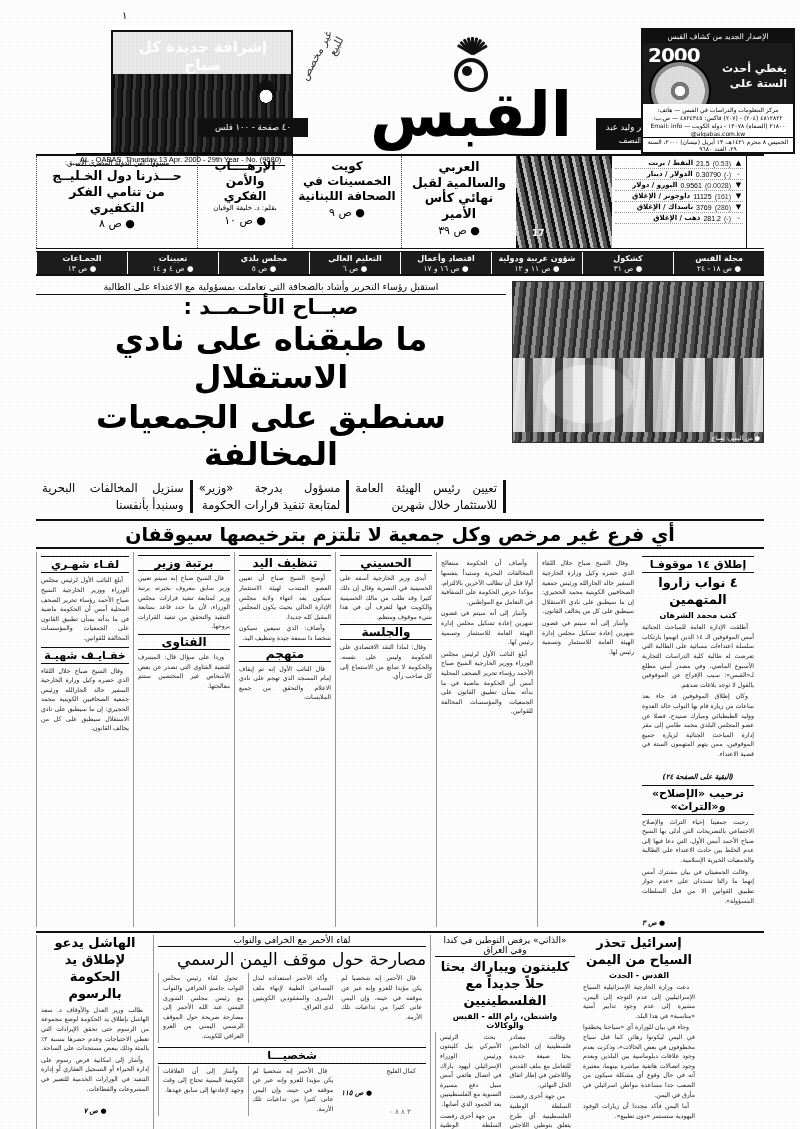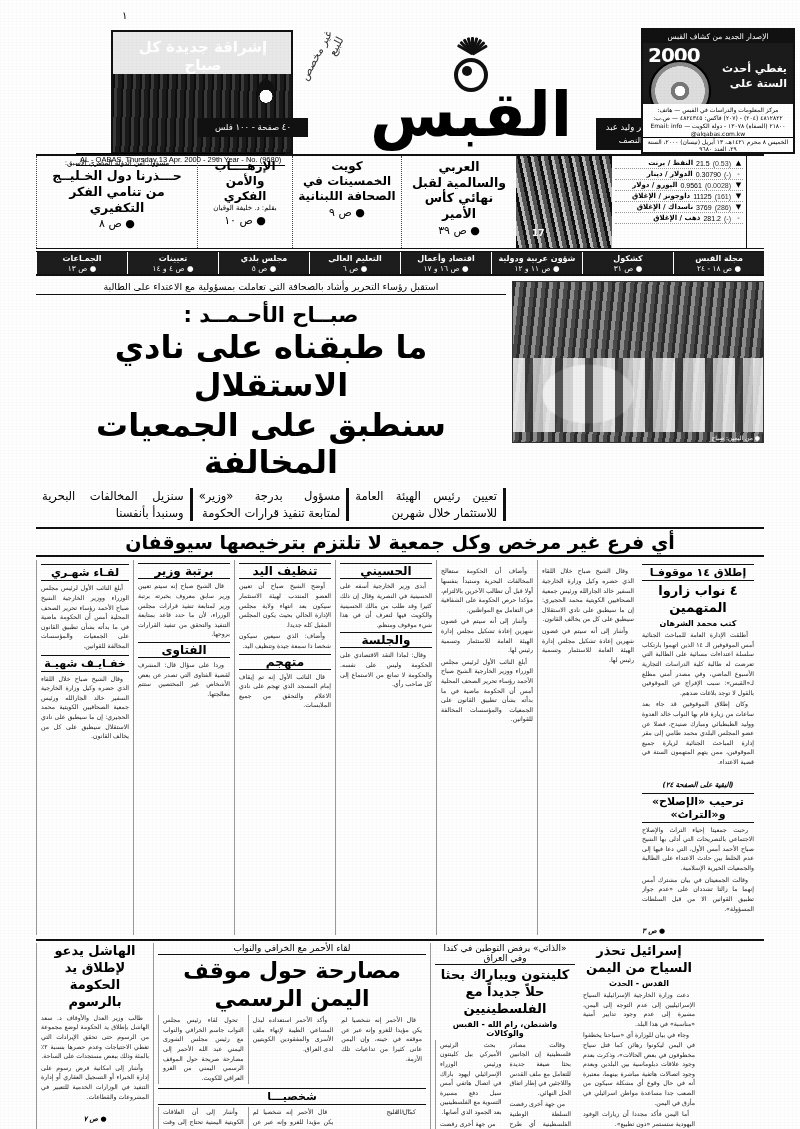--- a/index.html
+++ b/index.html
@@ -100,21 +100,21 @@
   .sectionsbar{display:flex;flex-direction:row-reverse;height:22px;margin-top:2px;
     border-top:1px solid #111;border-bottom:2px solid #111;}
   .secitem{flex:1;background:#1d1d1d;color:#fff;text-align:center;font-size:7.5px;
     border-left:1px solid #fff;padding-top:2px;line-height:1.3;}
   .secitem b{font-size:8px;display:block;}
 
   
   .leadwrap{position:relative;margin-top:5px;display:flex;flex-direction:row-reverse;}
   .leadtext{width:470px;}
   .overline{font-size:9.5px;text-align:center;border-bottom:1px solid #111;padding-bottom:2px;}
-  .lead-attrib{text-align:center;font-size:21px;font-weight:bold;letter-spacing:4px;margin-top:8px;}
+  .lead-attrib{text-align:center;font-size:21px;font-weight:bold;letter-spacing:4px;margin-top:0;}
   .lead-h1{font-size:32px;font-weight:bold;text-align:center;line-height:1.18;letter-spacing:-1px;margin-top:2px;}
   .leadphoto{width:252px;height:160px;margin-left:6px;border:1px solid #333;
     background:
       radial-gradient(ellipse at 30% 70%,#ddd 0 18%,transparent 19%),
       repeating-linear-gradient(96deg,#2b2b2b 0 3px,#8d8d8d 3px 7px,#4a4a4a 7px 11px);
     position:relative;overflow:hidden;}
   .leadphoto .figs{position:absolute;left:0;right:0;bottom:10px;height:74px;
     background:repeating-linear-gradient(90deg,#f2f2f2 0 12px,#3a3a3a 12px 20px,#cfcfcf 20px 30px);opacity:.85;}
   .leadphoto .cap{position:absolute;right:3px;bottom:1px;font-size:6px;color:#fff;}
 
@@ -133,21 +133,21 @@
   .colhead{font-weight:bold;text-align:center;border-bottom:1.5px solid #111;
     border-top:1.5px solid #111;margin:3px 0 2px;font-size:12px;letter-spacing:1px;}
   .byline{font-size:8px;font-weight:bold;text-align:center;margin:2px 0;}
   .body{font-size:6.2px;line-height:1.55;text-align:justify;color:#1a1a1a;
     text-justify:inter-word;}
   .body p{margin:0 0 2px;text-indent:6px;}
   .pgref{font-size:7px;text-align:left;font-weight:bold;margin-top:14px;font-style:italic;}
   .minihead{font-size:11px;font-weight:bold;text-align:center;letter-spacing:2px;
     border-bottom:1.5px solid #111;border-top:1.5px solid #111;margin:4px 0 2px;padding:1px 0;}
 
-  .hl-med{font-size:22px;font-weight:bold;text-align:center;line-height:1.25;letter-spacing:-.5px;}
+  .hl-med{font-size:17px;font-weight:normal;line-height:1.25;letter-spacing:-.5px;}
   .hl-small{font-size:13px;font-weight:bold;text-align:center;line-height:1.3;}
   .kick{font-size:9px;text-align:center;border-bottom:1px solid #111;padding-bottom:1px;margin-bottom:2px;}
 
   .footnum{position:absolute;left:50%;bottom:4px;transform:translateX(-50%);
     font-size:7px;color:#666;letter-spacing:3px;}
   .topmark{position:absolute;left:86px;top:0px;font-size:10px;}
 </style>
 </head>
 <body>
 

